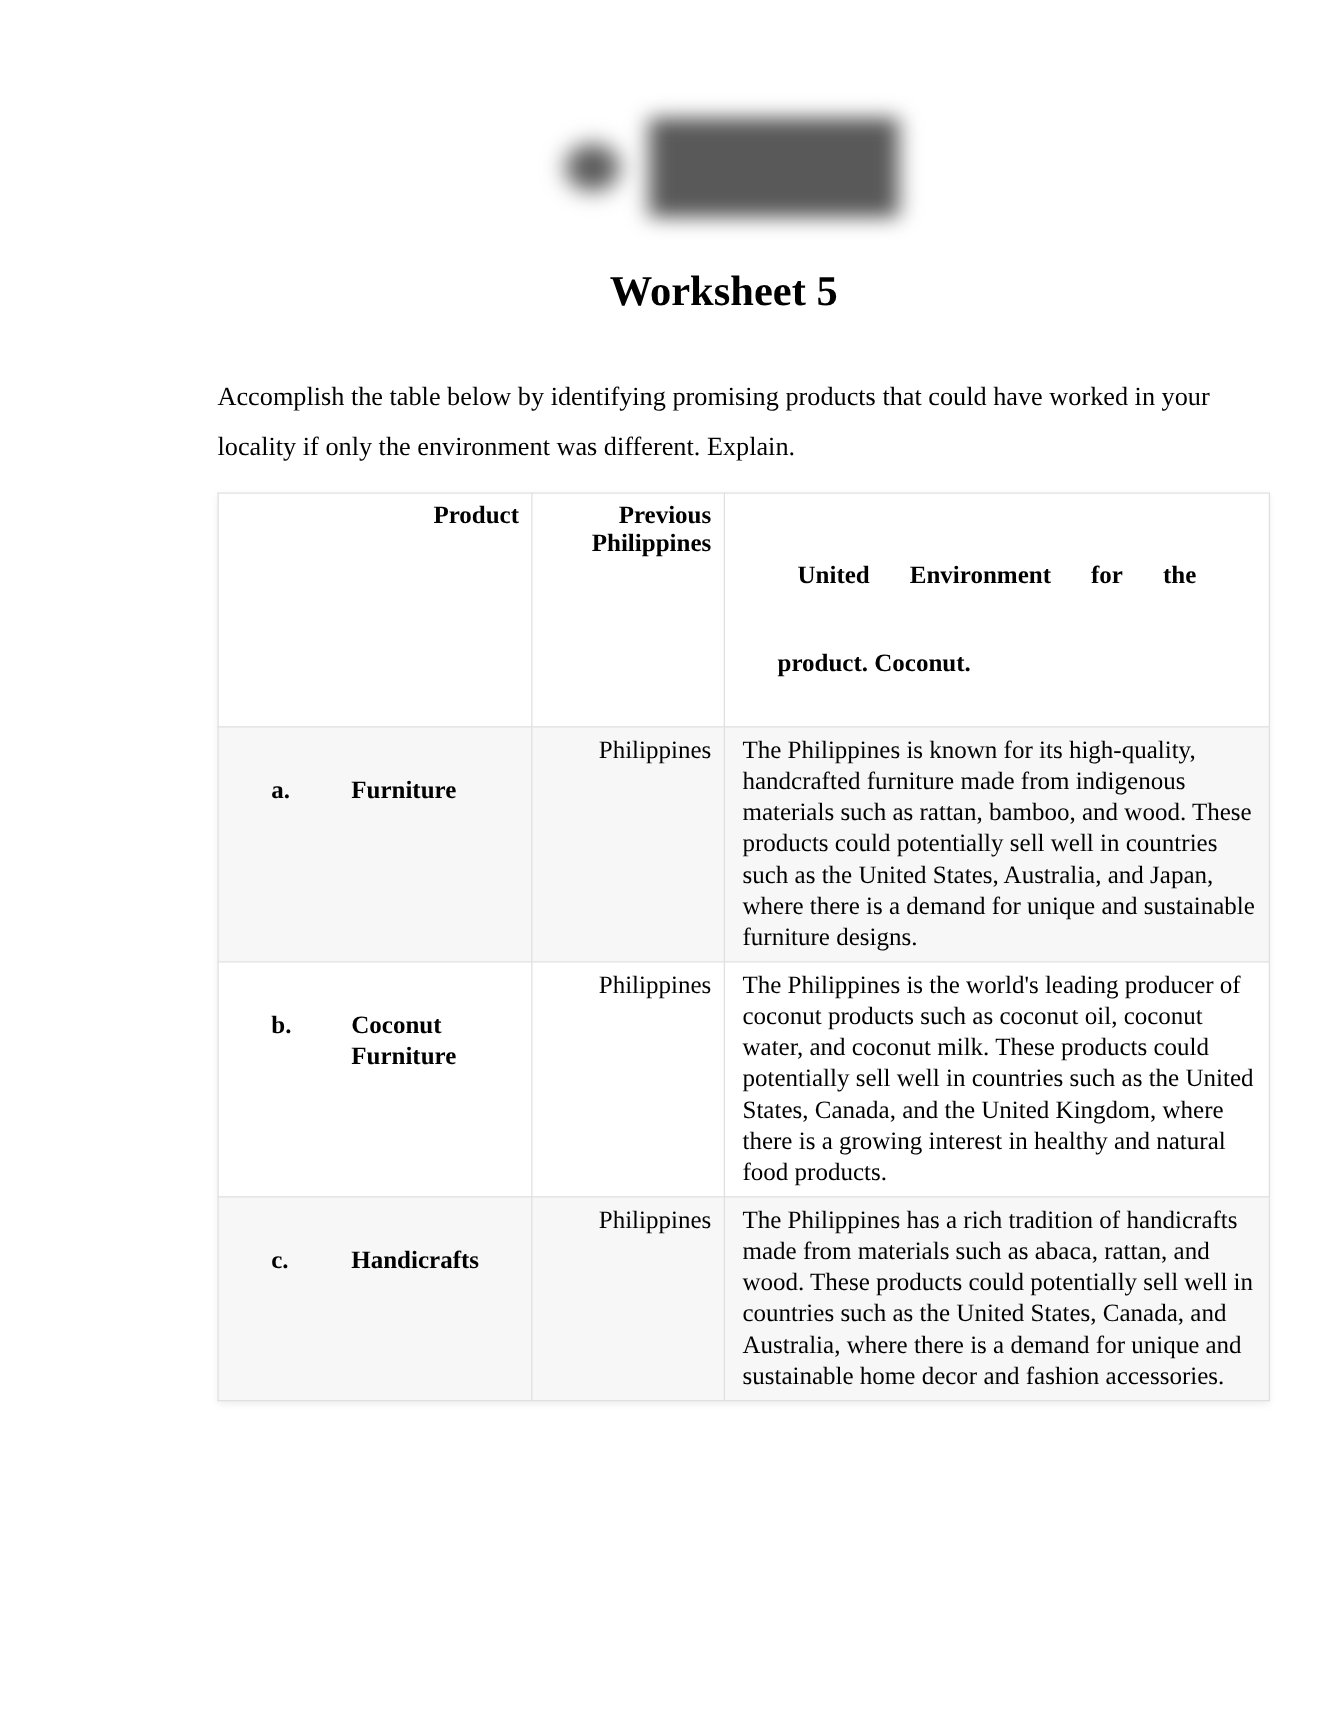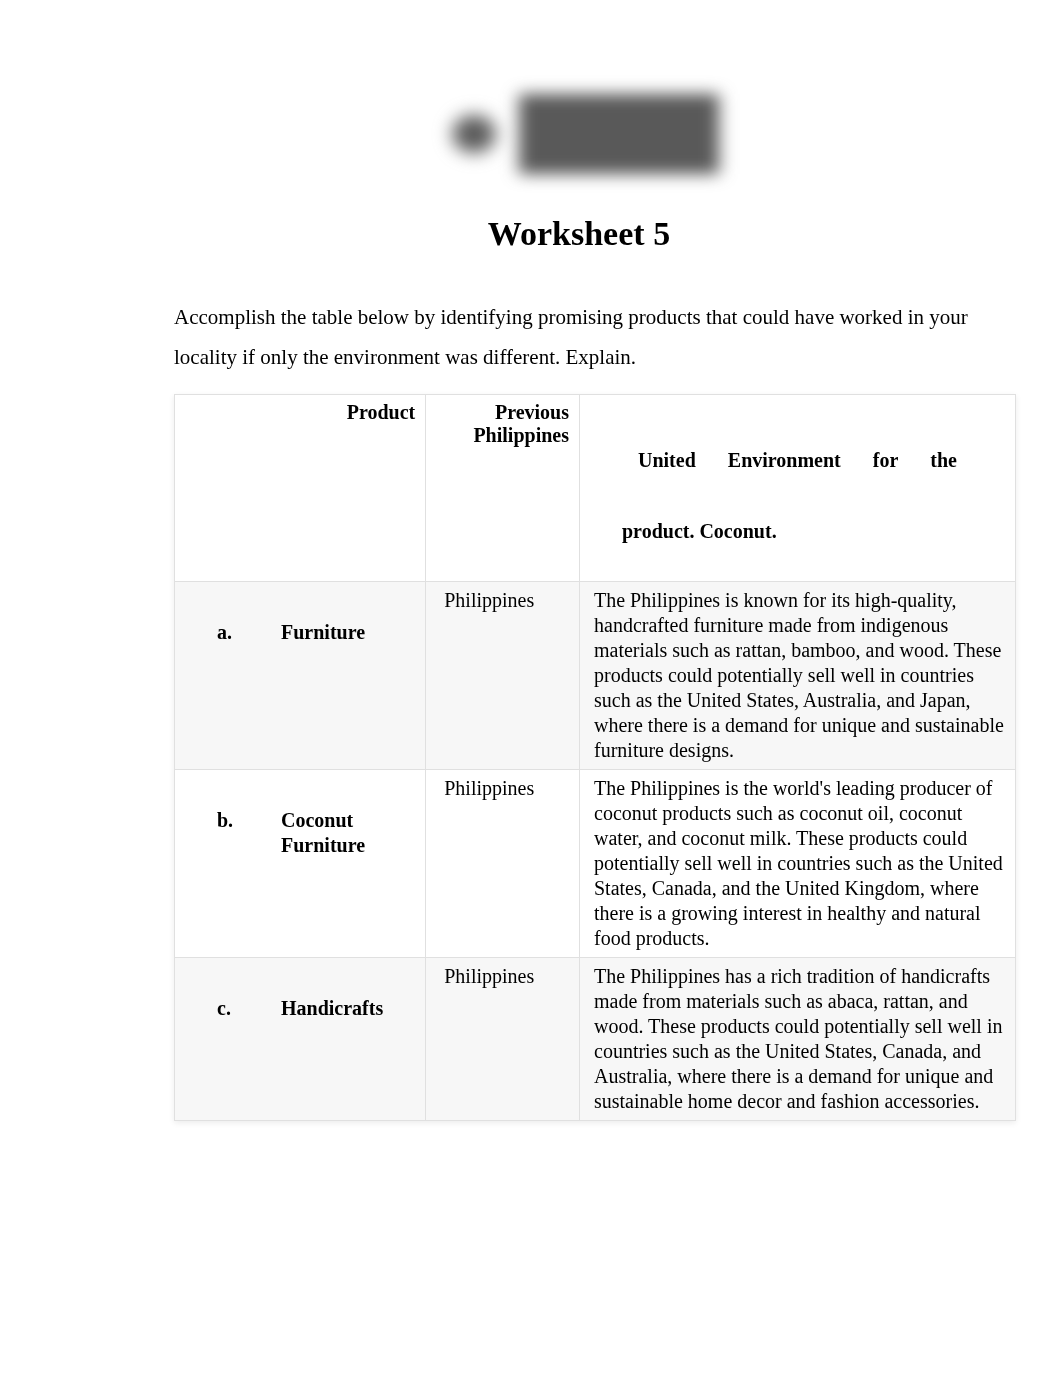--- a/index.html
+++ b/index.html
@@ -79,20 +79,21 @@
     .table th.col3 {
       text-align: justify;
     }
     
     .col1 {
       width: 215px;
     }
     
     .col2 {
       width: 255px;
+      text-align: right;
     }
     
     .col3 {
       width: auto;
     }
     
     .table td {
       font-size: 20px;
       line-height: 1.25;
       color: #000;

